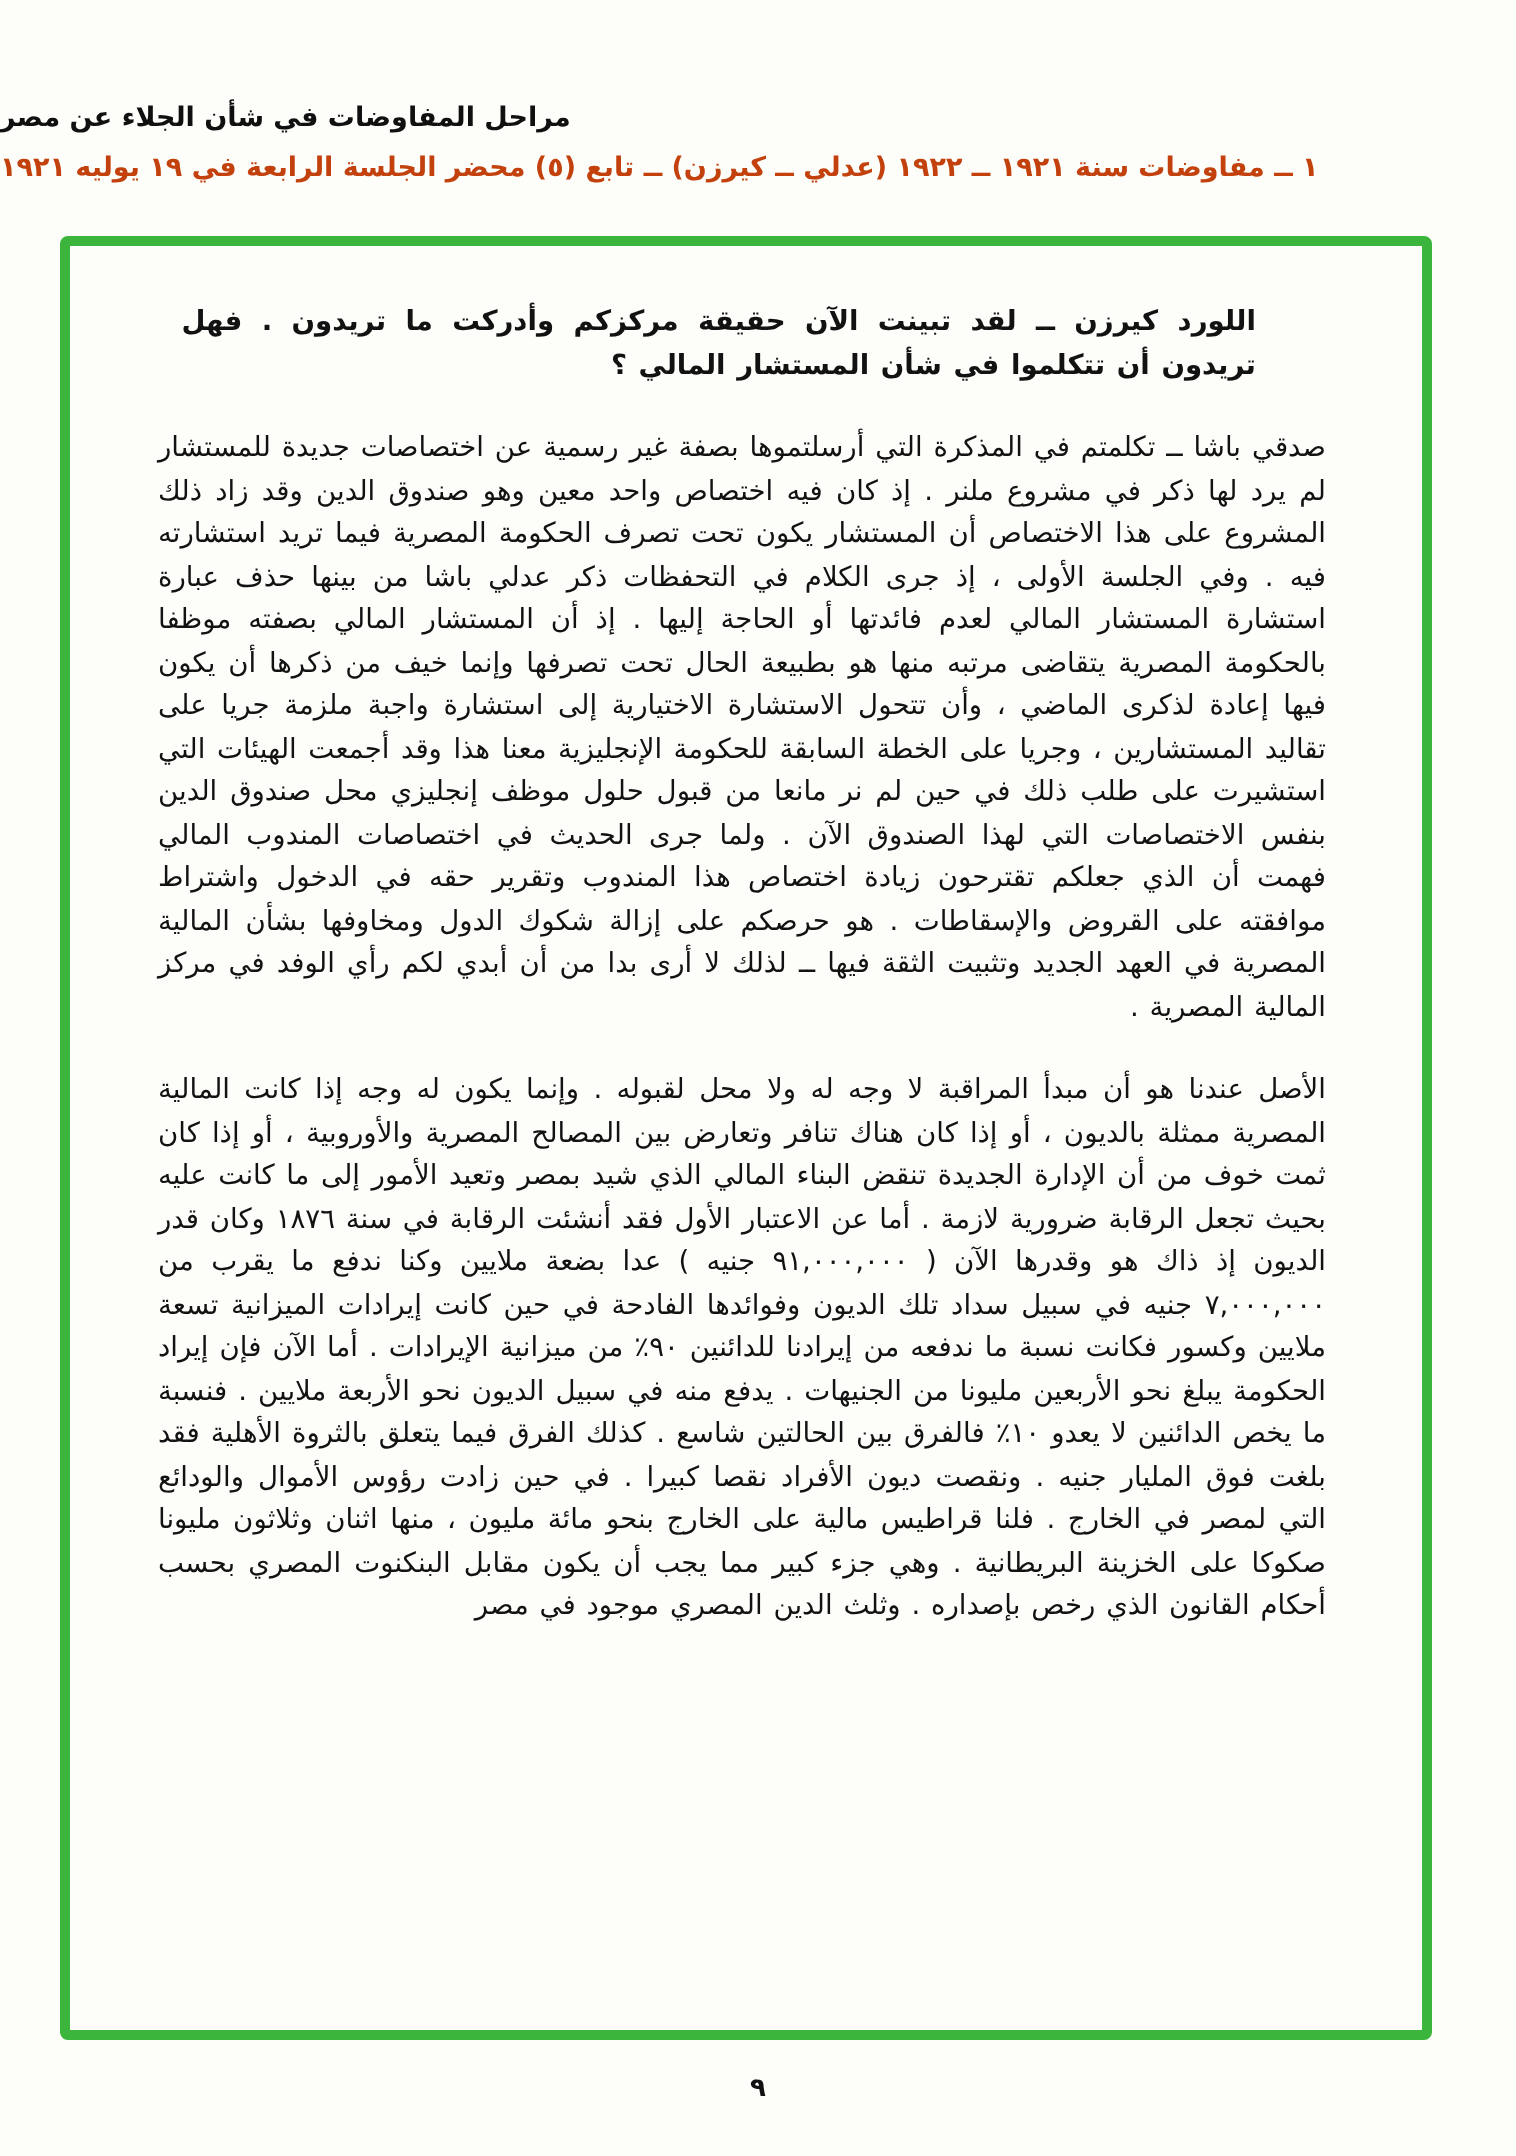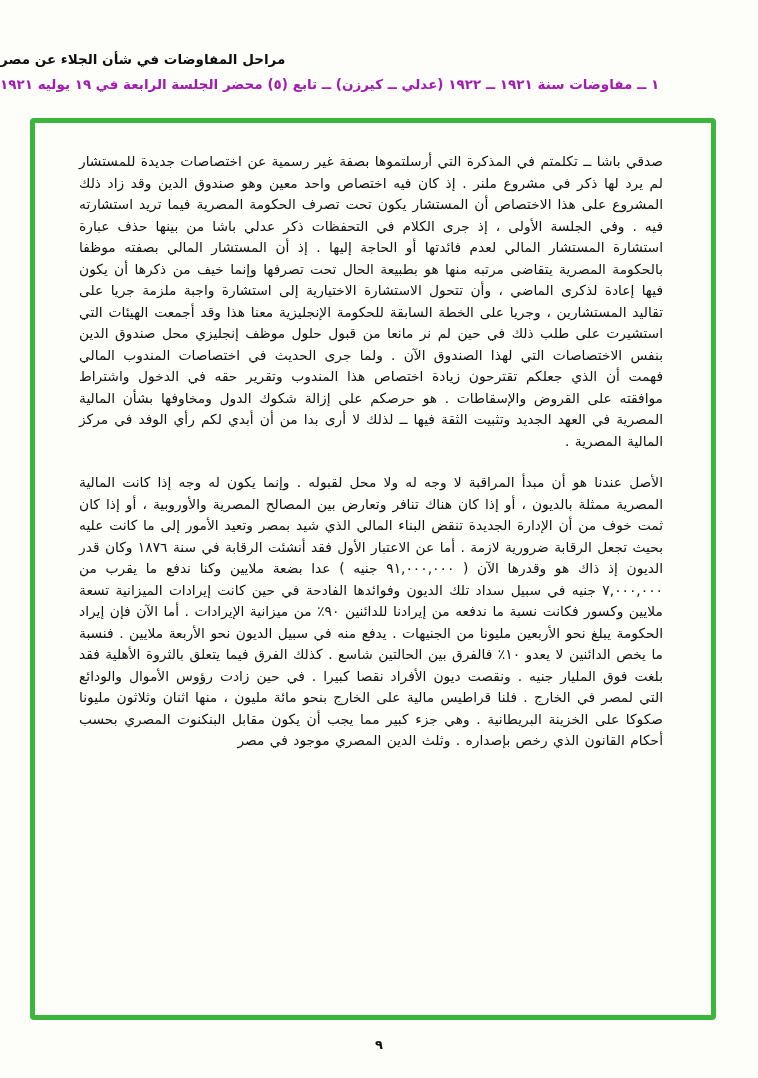--- a/index.html
+++ b/index.html
@@ -25,21 +25,21 @@
   }
   .doc-title {
     font-size: 13.5px;
     font-weight: bold;
     color: #101010;
   }
   .doc-subtitle {
     font-size: 13.5px;
     font-weight: bold;
     margin-top: 9px;
-    color: #a21caf;
+    color: #c2410c;
   }
   .doc-source {
     font-size: 10.5px;
     margin-top: 9px;
     color: #1c1c1c;
   }
   .green-box {
     position: absolute;
     top: 118px;
     left: 30px;
@@ -79,19 +79,20 @@
 <body>
 
 <div class="sheet">
 
   <div class="header">
     <div class="doc-title">مراحل المفاوضات في شأن الجلاء عن مصر</div>
     <div class="doc-subtitle">١ ــ مفاوضات سنة ١٩٢١ ــ ١٩٢٢ (عدلي ــ كيرزن) ــ تابع (٥) محضر الجلسة الرابعة في ١٩ يوليه ١٩٢١</div>
   </div>
 
   <div class="green-box">
+    <p class="para para-curzon">اللورد كيرزن ــ لقد تبينت الآن حقيقة مركزكم وأدركت ما تريدون . فهل تريدون أن تتكلموا في شأن المستشار المالي ؟</p>
     <p class="para">صدقي باشا ــ تكلمتم في المذكرة التي أرسلتموها بصفة غير رسمية عن اختصاصات جديدة للمستشار لم يرد لها ذكر في مشروع ملنر . إذ كان فيه اختصاص واحد معين وهو صندوق الدين وقد زاد ذلك المشروع على هذا الاختصاص أن المستشار يكون تحت تصرف الحكومة المصرية فيما تريد استشارته فيه . وفي الجلسة الأولى ، إذ جرى الكلام في التحفظات ذكر عدلي باشا من بينها حذف عبارة استشارة المستشار المالي لعدم فائدتها أو الحاجة إليها . إذ أن المستشار المالي بصفته موظفا بالحكومة المصرية يتقاضى مرتبه منها هو بطبيعة الحال تحت تصرفها وإنما خيف من ذكرها أن يكون فيها إعادة لذكرى الماضي ، وأن تتحول الاستشارة الاختيارية إلى استشارة واجبة ملزمة جريا على تقاليد المستشارين ، وجريا على الخطة السابقة للحكومة الإنجليزية معنا هذا وقد أجمعت الهيئات التي استشيرت على طلب ذلك في حين لم نر مانعا من قبول حلول موظف إنجليزي محل صندوق الدين بنفس الاختصاصات التي لهذا الصندوق الآن . ولما جرى الحديث في اختصاصات المندوب المالي فهمت أن الذي جعلكم تقترحون زيادة اختصاص هذا المندوب وتقرير حقه في الدخول واشتراط موافقته على القروض والإسقاطات . هو حرصكم على إزالة شكوك الدول ومخاوفها بشأن المالية المصرية في العهد الجديد وتثبيت الثقة فيها ــ لذلك لا أرى بدا من أن أبدي لكم رأي الوفد في مركز المالية المصرية .</p>
     <p class="para">الأصل عندنا هو أن مبدأ المراقبة لا وجه له ولا محل لقبوله . وإنما يكون له وجه إذا كانت المالية المصرية ممثلة بالديون ، أو إذا كان هناك تنافر وتعارض بين المصالح المصرية والأوروبية ، أو إذا كان ثمت خوف من أن الإدارة الجديدة تنقض البناء المالي الذي شيد بمصر وتعيد الأمور إلى ما كانت عليه بحيث تجعل الرقابة ضرورية لازمة . أما عن الاعتبار الأول فقد أنشئت الرقابة في سنة ١٨٧٦ وكان قدر الديون إذ ذاك هو وقدرها الآن ( ٩١,٠٠٠,٠٠٠ جنيه ) عدا بضعة ملايين وكنا ندفع ما يقرب من ٧,٠٠٠,٠٠٠ جنيه في سبيل سداد تلك الديون وفوائدها الفادحة في حين كانت إيرادات الميزانية تسعة ملايين وكسور فكانت نسبة ما ندفعه من إيرادنا للدائنين ٩٠٪ من ميزانية الإيرادات . أما الآن فإن إيراد الحكومة يبلغ نحو الأربعين مليونا من الجنيهات . يدفع منه في سبيل الديون نحو الأربعة ملايين . فنسبة ما يخص الدائنين لا يعدو ١٠٪ فالفرق بين الحالتين شاسع . كذلك الفرق فيما يتعلق بالثروة الأهلية فقد بلغت فوق المليار جنيه . ونقصت ديون الأفراد نقصا كبيرا . في حين زادت رؤوس الأموال والودائع التي لمصر في الخارج . فلنا قراطيس مالية على الخارج بنحو مائة مليون ، منها اثنان وثلاثون مليونا صكوكا على الخزينة البريطانية . وهي جزء كبير مما يجب أن يكون مقابل البنكنوت المصري بحسب أحكام القانون الذي رخص بإصداره . وثلث الدين المصري موجود في مصر</p>
   </div>
 
   <div class="page-number">٩</div>
 
 </div>
 
 </body></html>

